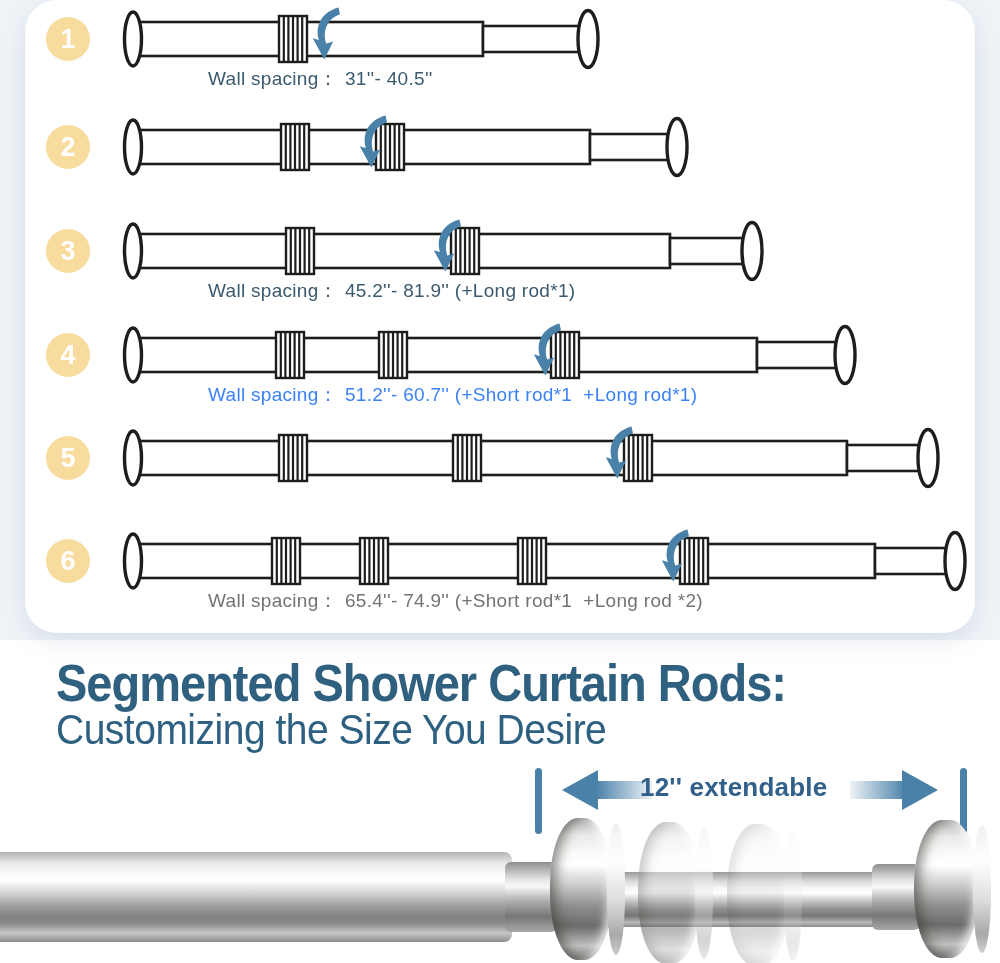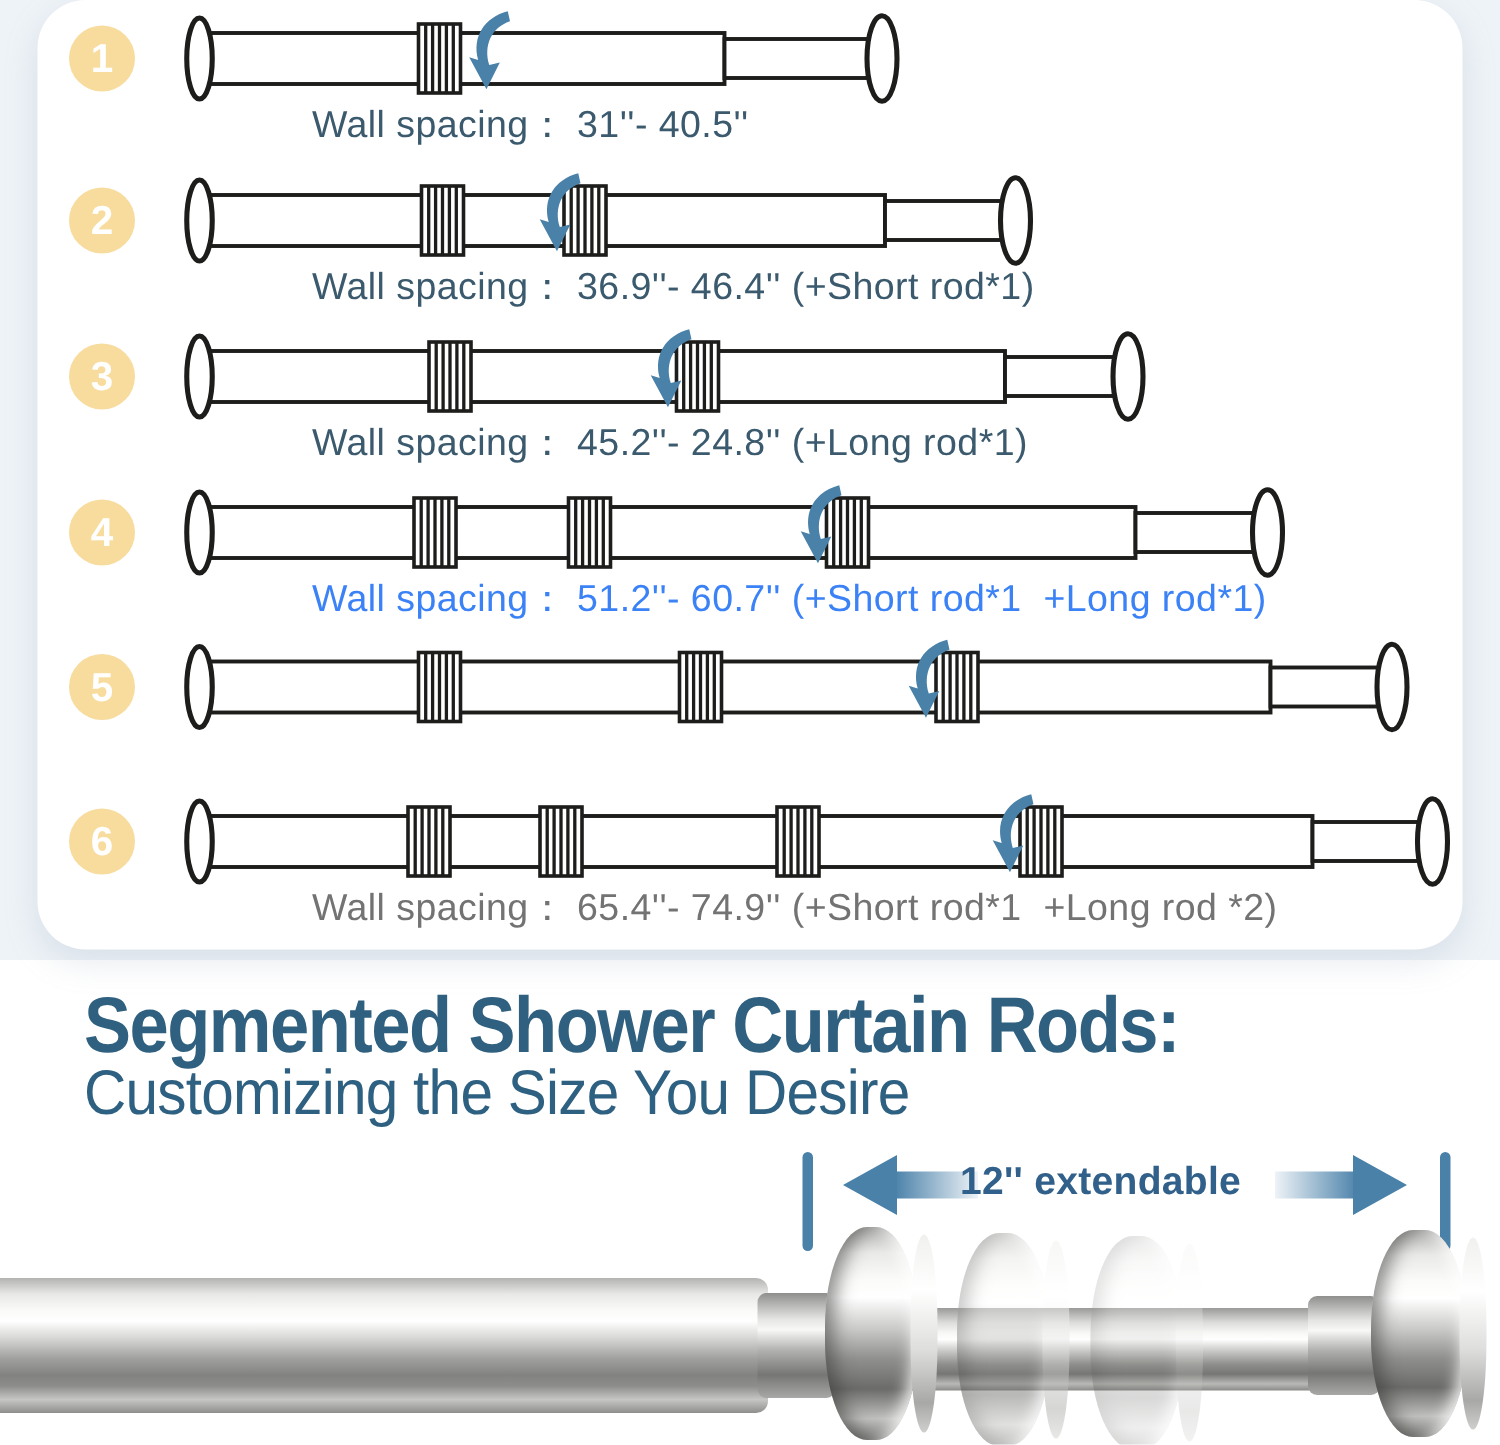--- a/index.html
+++ b/index.html
@@ -20,21 +20,21 @@
   }
   .row{position:absolute;left:0;width:950px;height:100px;}
   .badge{
     position:absolute;left:21px;top:14px;width:44px;height:44px;border-radius:50%;
     display:flex;align-items:center;justify-content:center;
     font-weight:700;font-size:27px;color:#ffffff;
   }
   .rodsvg{position:absolute;left:0;top:0;width:950px;height:72px;display:block;}
   .caption{
     position:absolute;left:183px;top:63px;
-    font-size:25px;letter-spacing:.3px;white-space:pre;
+    font-size:19px;letter-spacing:.3px;white-space:pre;
   }
   .cap-label{margin-right:7px;}
 
   
   .title{
     position:absolute;left:56px;top:652px;margin:0;
     font-size:47px;font-weight:700;letter-spacing:-1px;
     transform:scaleY(1.12);transform-origin:left top;
   }
   .subtitle{
@@ -134,21 +134,20 @@
           <rect x="351" y="13" width="28" height="46" fill="#fff" stroke="#1d1d1b" stroke-width="2.4"></rect>
           <line x1="355.8" y1="13" x2="355.8" y2="59" stroke="#1d1d1b" stroke-width="2.2"></line>
           <line x1="360.4" y1="13" x2="360.4" y2="59" stroke="#1d1d1b" stroke-width="2.2"></line>
           <line x1="365" y1="13" x2="365" y2="59" stroke="#1d1d1b" stroke-width="2.2"></line>
           <line x1="369.6" y1="13" x2="369.6" y2="59" stroke="#1d1d1b" stroke-width="2.2"></line>
           <line x1="374.2" y1="13" x2="374.2" y2="59" stroke="#1d1d1b" stroke-width="2.2"></line>
           <ellipse cx="108" cy="36" rx="8.5" ry="27" fill="#fff" stroke="#1d1d1b" stroke-width="3.4"></ellipse>
           <ellipse cx="652" cy="36" rx="10" ry="28.5" fill="#fff" stroke="#1d1d1b" stroke-width="3.4"></ellipse>
           <path d="M26.5 0.5 C11 4.5 2.5 17.5 6.8 33 L0.8 31.2 L12.3 52.5 L21.2 34.6 L14.2 36.4 C10.2 23.5 15.5 11.5 28 7.2 Z" fill="#4a81a9" transform="translate(334,4)"></path>
         </svg>
-      <div class="caption" style="color: rgb(59, 90, 110);"><span class="cap-label">Wall spacing：</span><span class="cap-value">36.9''- 46.4'' (+Short rod*1)</span></div>
     </div>
 
     <div class="row" style="top: 215px;">
       <div class="badge" style="background: rgb(247, 220, 158); color: rgb(255, 255, 255);">3</div>
       <svg class="rodsvg" viewBox="0 0 950 72">
           <rect x="114" y="19" width="531" height="34" fill="#fff" stroke="#1d1d1b" stroke-width="2.6"></rect>
           <rect x="645" y="23" width="74" height="26" fill="#fff" stroke="#1d1d1b" stroke-width="2.6"></rect>
           <rect x="261" y="13" width="28" height="46" fill="#fff" stroke="#1d1d1b" stroke-width="2.4"></rect>
           <line x1="265.8" y1="13" x2="265.8" y2="59" stroke="#1d1d1b" stroke-width="2.2"></line>
           <line x1="270.4" y1="13" x2="270.4" y2="59" stroke="#1d1d1b" stroke-width="2.2"></line>
@@ -158,21 +157,21 @@
           <rect x="426" y="13" width="28" height="46" fill="#fff" stroke="#1d1d1b" stroke-width="2.4"></rect>
           <line x1="430.8" y1="13" x2="430.8" y2="59" stroke="#1d1d1b" stroke-width="2.2"></line>
           <line x1="435.4" y1="13" x2="435.4" y2="59" stroke="#1d1d1b" stroke-width="2.2"></line>
           <line x1="440" y1="13" x2="440" y2="59" stroke="#1d1d1b" stroke-width="2.2"></line>
           <line x1="444.6" y1="13" x2="444.6" y2="59" stroke="#1d1d1b" stroke-width="2.2"></line>
           <line x1="449.2" y1="13" x2="449.2" y2="59" stroke="#1d1d1b" stroke-width="2.2"></line>
           <ellipse cx="108" cy="36" rx="8.5" ry="27" fill="#fff" stroke="#1d1d1b" stroke-width="3.4"></ellipse>
           <ellipse cx="727" cy="36" rx="10" ry="28.5" fill="#fff" stroke="#1d1d1b" stroke-width="3.4"></ellipse>
           <path d="M26.5 0.5 C11 4.5 2.5 17.5 6.8 33 L0.8 31.2 L12.3 52.5 L21.2 34.6 L14.2 36.4 C10.2 23.5 15.5 11.5 28 7.2 Z" fill="#4a81a9" transform="translate(408,4)"></path>
         </svg>
-      <div class="caption" style="color: rgb(59, 90, 110);"><span class="cap-label">Wall spacing：</span><span class="cap-value">45.2''- 24.8'' (+Long rod*1)</span></div>
+      <div class="caption" style="color: rgb(59, 90, 110);"><span class="cap-label">Wall spacing：</span><span class="cap-value">45.2''- 81.9'' (+Long rod*1)</span></div>
     </div>
 
     <div class="row" style="top: 319px;">
       <div class="badge" style="background: rgb(247, 220, 158); color: rgb(255, 255, 255);">4</div>
       <svg class="rodsvg" viewBox="0 0 950 72">
           <rect x="114" y="19" width="618" height="34" fill="#fff" stroke="#1d1d1b" stroke-width="2.6"></rect>
           <rect x="732" y="23" width="80" height="26" fill="#fff" stroke="#1d1d1b" stroke-width="2.6"></rect>
           <rect x="251" y="13" width="28" height="46" fill="#fff" stroke="#1d1d1b" stroke-width="2.4"></rect>
           <line x1="255.8" y1="13" x2="255.8" y2="59" stroke="#1d1d1b" stroke-width="2.2"></line>
           <line x1="260.4" y1="13" x2="260.4" y2="59" stroke="#1d1d1b" stroke-width="2.2"></line>

